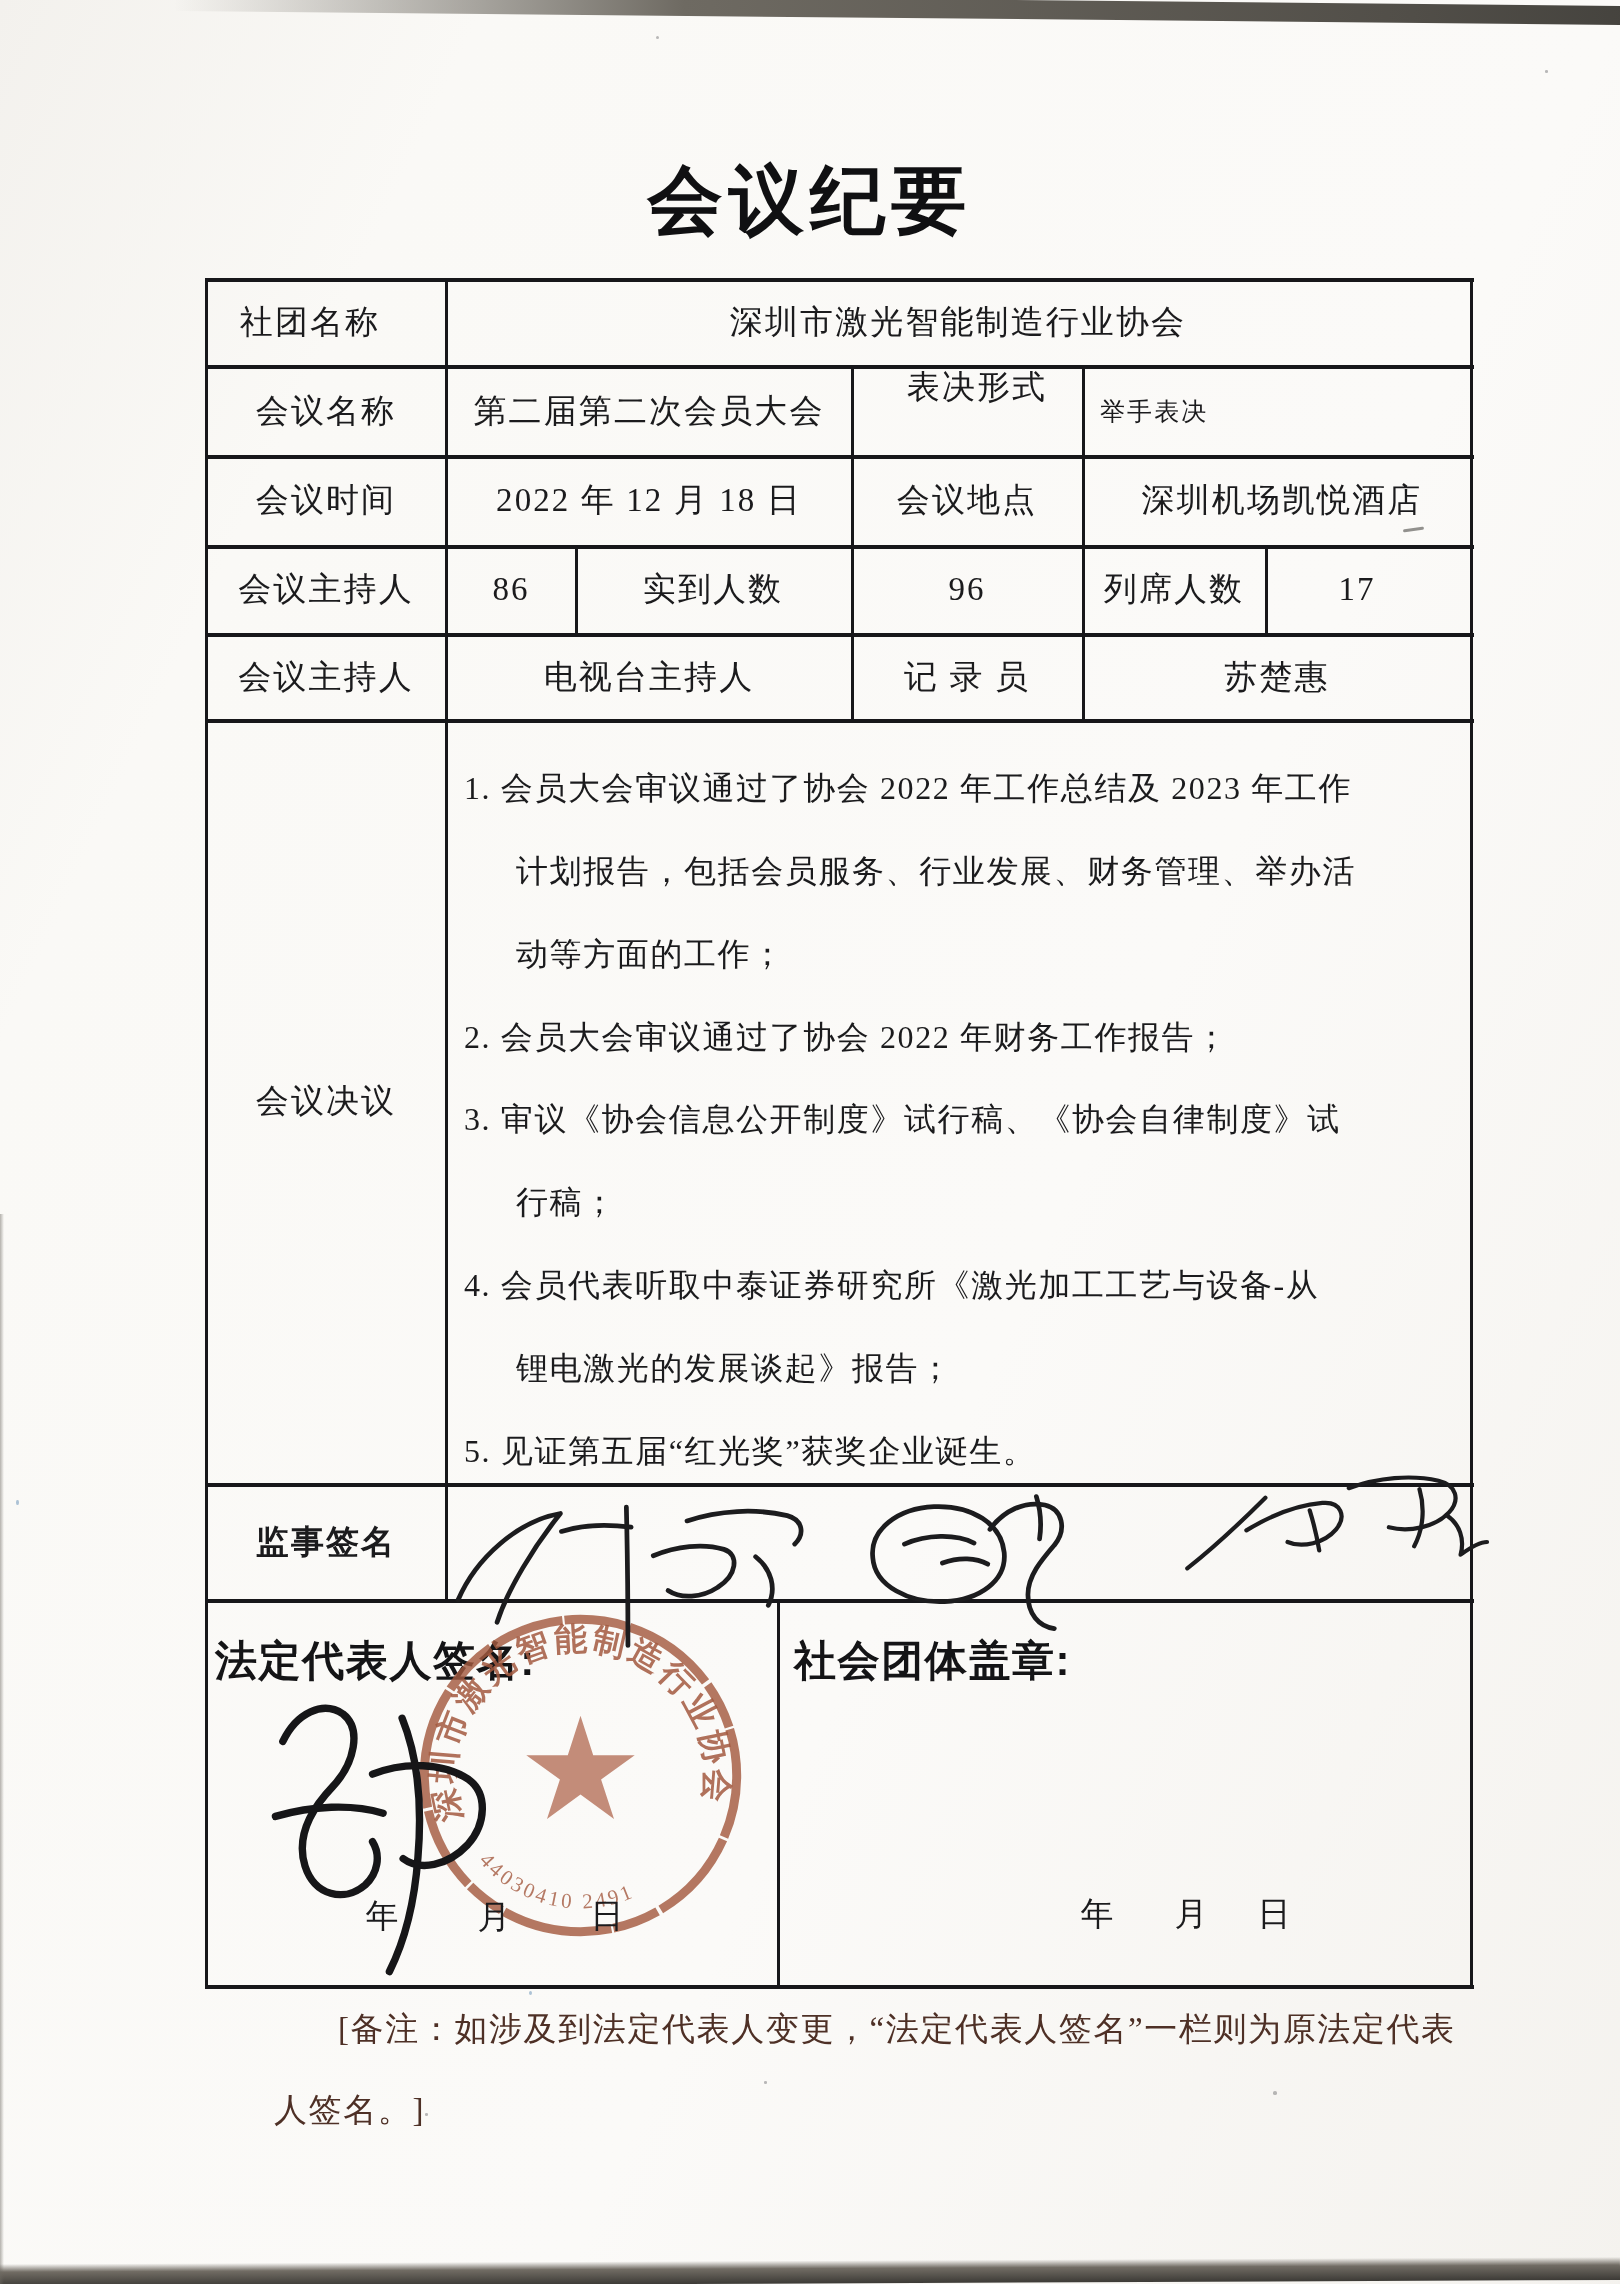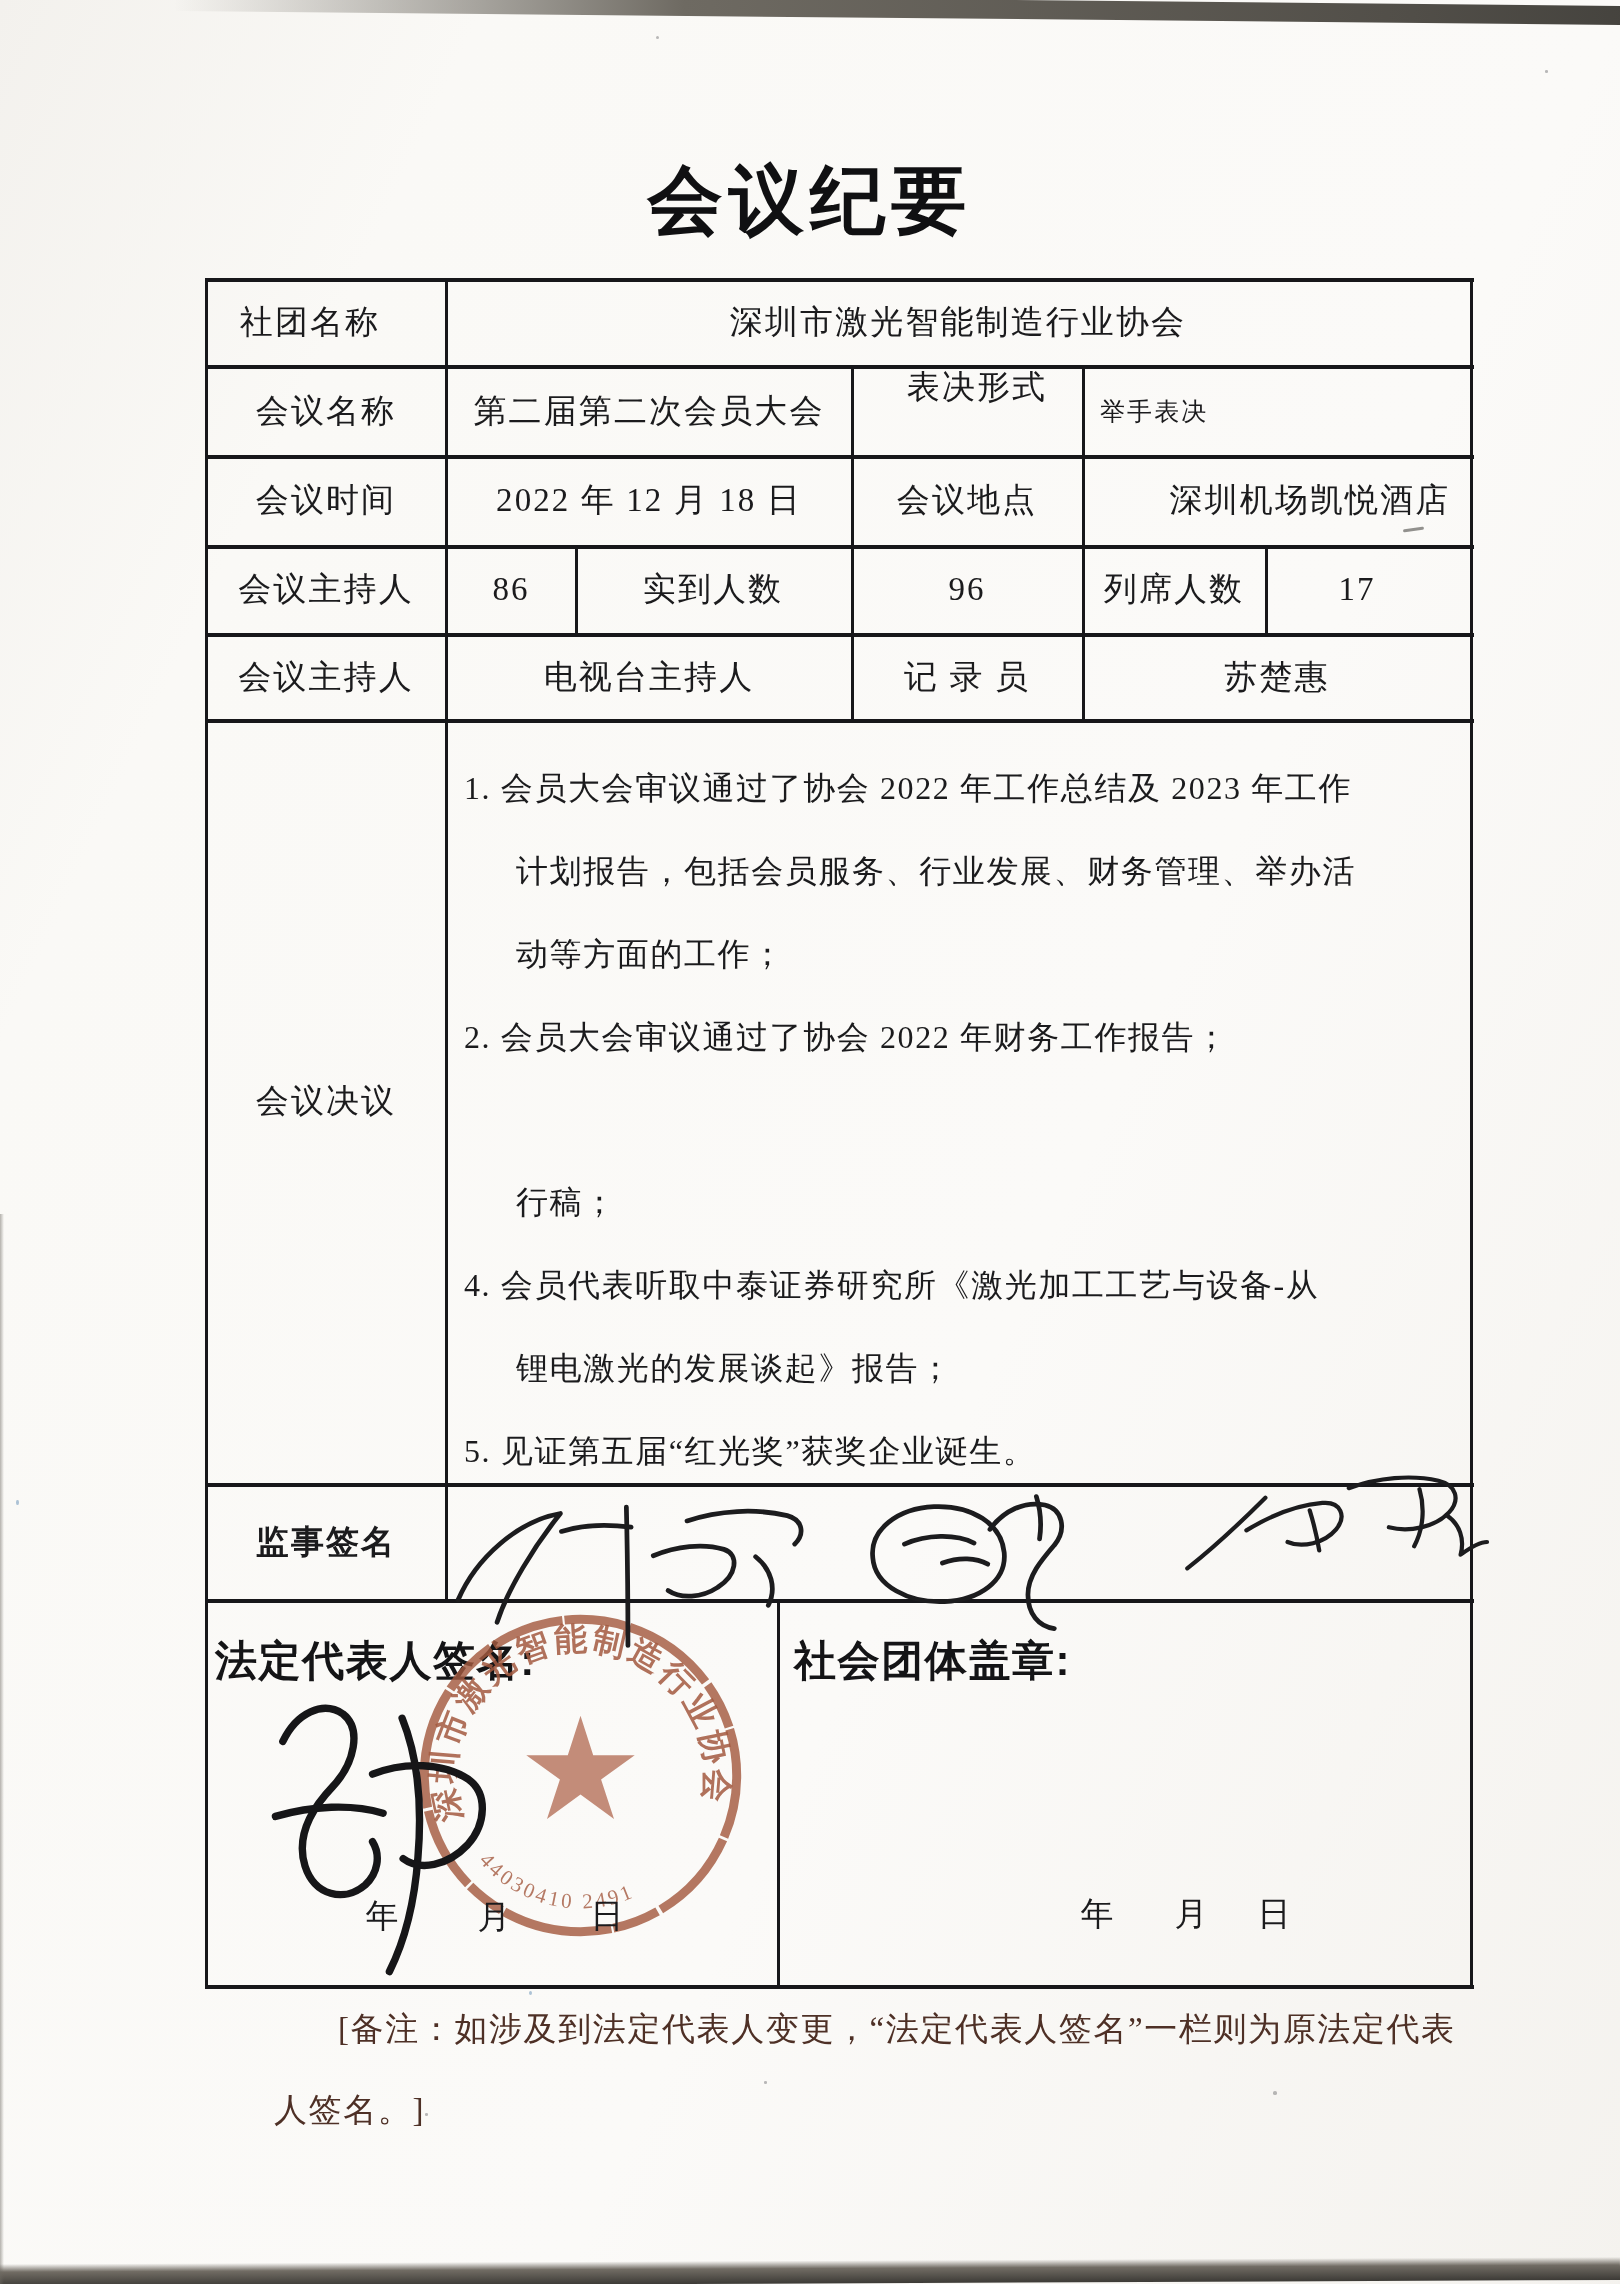--- a/index.html
+++ b/index.html
@@ -70,39 +70,40 @@
   <div class="ctext" style="left:958px;top:322px;">深圳市激光智能制造行业协会</div>
 
   <div class="ctext" style="left:326px;top:411px;">会议名称</div>
   <div class="ctext" style="left:649px;top:411px;">第二届第二次会员大会</div>
   <div class="ctext" style="left:967px;top:387px;margin-left:10px;">表决形式</div>
   <div class="ltext" style="left:1100px;top:411px;">举手表决</div>
 
   <div class="ctext" style="left:326px;top:500px;">会议时间</div>
   <div class="ctext" style="left:649px;top:500px;">2022 年 12 月 18 日</div>
   <div class="ctext" style="left:967px;top:500px;">会议地点</div>
-  <div class="ctext" style="left:1282px;top:500px;margin-left:28px;">深圳机场凯悦酒店</div>
+  <div class="ctext" style="left:1282px;top:500px;">深圳机场凯悦酒店</div>
 
   <div class="ctext" style="left:326px;top:589px;">会议主持人</div>
   <div class="ctext" style="left:511px;top:589px;">86</div>
   <div class="ctext" style="left:713px;top:589px;">实到人数</div>
   <div class="ctext" style="left:967px;top:589px;">96</div>
   <div class="ctext" style="left:1174px;top:589px;">列席人数</div>
   <div class="ctext" style="left:1357px;top:589px;">17</div>
 
   <div class="ctext" style="left:326px;top:677px;">会议主持人</div>
   <div class="ctext" style="left:649px;top:677px;">电视台主持人</div>
   <div class="ctext" style="left:967px;top:677px;">记 录 员</div>
   <div class="ctext" style="left:1277px;top:677px;">苏楚惠</div>
 
   <div class="ctext" style="left:326px;top:1101px;">会议决议</div>
   <div class="res-line" style="left:464px;top:789px;">1. 会员大会审议通过了协会 2022 年工作总结及 2023 年工作</div>
   <div class="res-line" style="left:516px;top:872px;">计划报告，包括会员服务、行业发展、财务管理、举办活</div>
   <div class="res-line" style="left:516px;top:955px;">动等方面的工作；</div>
   <div class="res-line" style="left:464px;top:1038px;">2. 会员大会审议通过了协会 2022 年财务工作报告；</div>
+  <div class="res-line" style="left:464px;top:1120px;">3. 审议《协会信息公开制度》试行稿、《协会自律制度》试</div>
   <div class="res-line" style="left:516px;top:1203px;">行稿；</div>
   <div class="res-line" style="left:464px;top:1286px;">4. 会员代表听取中泰证券研究所《激光加工工艺与设备-从</div>
   <div class="res-line" style="left:516px;top:1369px;">锂电激光的发展谈起》报告；</div>
   <div class="res-line" style="left:464px;top:1452px;">5. 见证第五届“红光奖”获奖企业诞生。</div>
 
   <div class="ctext" style="left:326px;top:1542px;font-weight:700;">监事签名</div>
 
   <div class="ltext bold-label" style="left:215px;top:1661px;">法定代表人签名:</div>
   <div class="ltext bold-label" style="left:794px;top:1661px;text-align:center;">社会团体盖章:</div>
 

